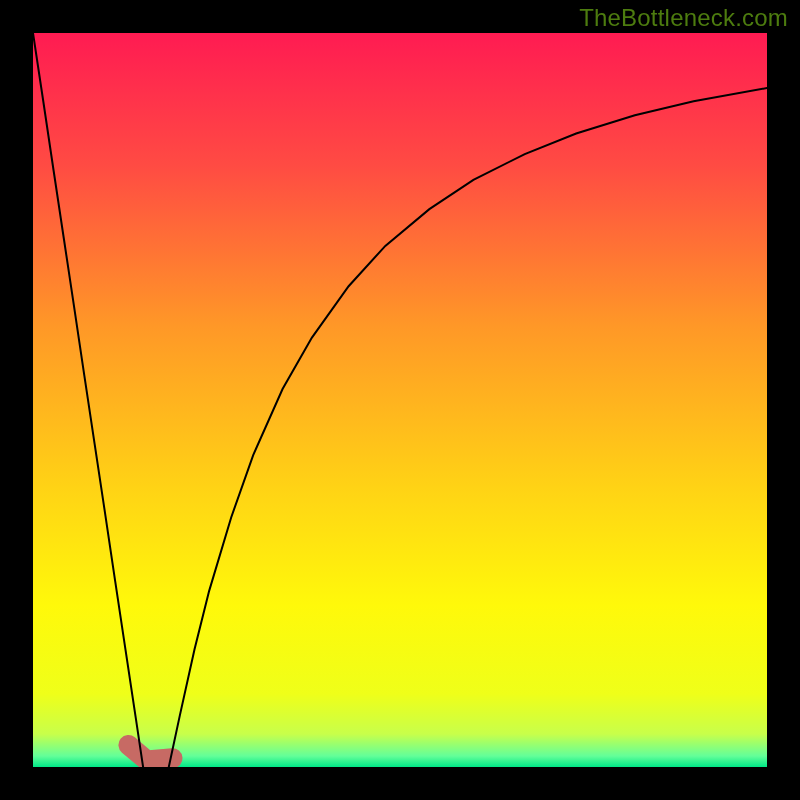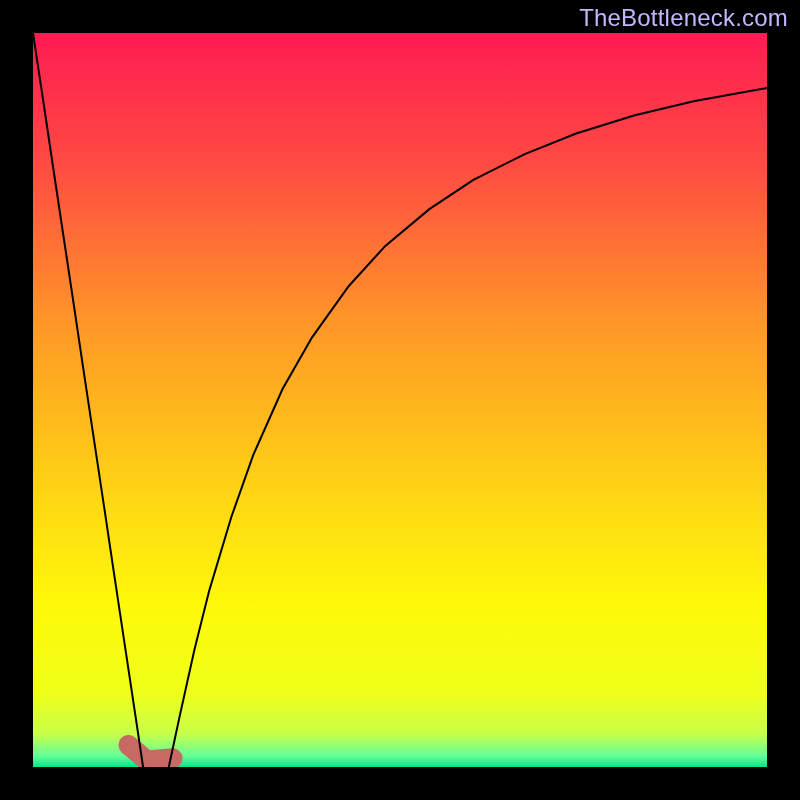--- a/index.html
+++ b/index.html
@@ -14,21 +14,21 @@
   .outer {
     width: 800px;
     height: 800px;
     background: #000;
     position: relative;
   }
   .watermark {
     position: absolute;
     top: 4px;
     right: 12px;
-    color: #c4b5fd;
+    color: #4d7c0f;
     font-size: 24px;
     font-weight: 500;
     letter-spacing: 0.2px;
   }
   .plot {
     position: absolute;
     left: 33px;
     top: 33px;
     width: 734px;
     height: 734px;

